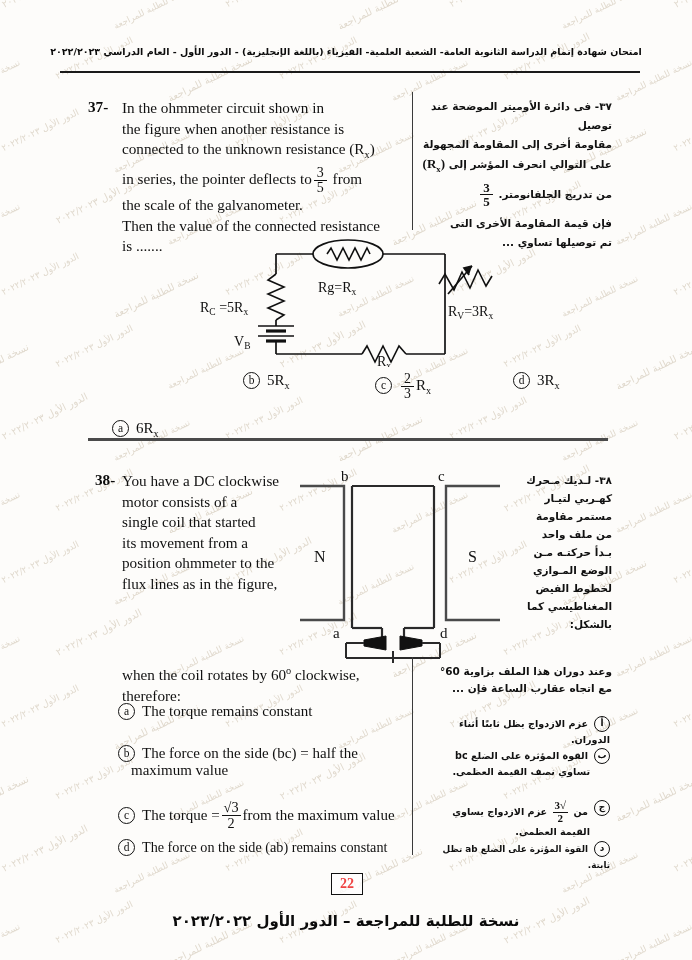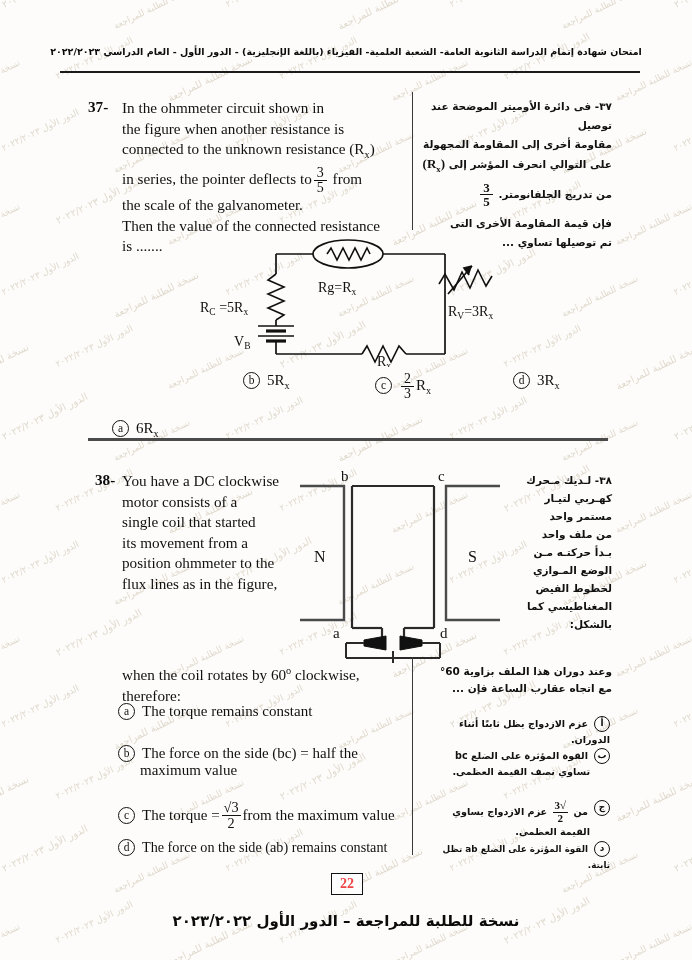--- a/index.html
+++ b/index.html
@@ -457,21 +457,21 @@
           <text x="138" y="13" font-size="15">c</text>
           <text x="33" y="170" font-size="15">a</text>
           <text x="140" y="170" font-size="15">d</text>
         </g>
       </svg>
     </div>
 
     <div class="q-ar" style="left:490px; top:471px; width:122px; line-height:18px;">
       <div>٣٨- لـديك مـحرك</div>
       <div>كهـربي لتيـار</div>
-      <div>مستمر واحد</div>
+      <div>مستمر مقاومة</div>
       <div>من ملف واحد</div>
       <div>بـدأ حركتـه مـن</div>
       <div>الوضع المـوازي</div>
       <div>لخطوط الفيض</div>
       <div>المغناطيسي كما</div>
       <div>بالشكل:</div>
     </div>
 
     <div class="divider-v" style="left:412px; top:657px; height:198px;"></div>
 
@@ -483,21 +483,21 @@
     <div class="q-ar" style="left:420px; top:663px; width:192px; line-height:17px;">
       <div>وعند دوران هذا الملف بزاوية 60°</div>
       <div>مع اتجاه عقارب الساعة فإن ...</div>
     </div>
 
     <div class="opt-row" style="left:118px; top:703px; width:290px;">
       <span class="bullet">a</span><span>The torque remains constant</span>
     </div>
     <div class="opt-row" style="left:118px; top:745px; width:292px;">
       <span class="bullet">b</span><span>The force on the side (bc) = half the</span>
-      <div style="margin-left:22px;font-family:Liberation Serif, serif;">maximum value</div>
+      <div style="margin-left:13px;font-family:Liberation Serif, serif;">maximum value</div>
     </div>
     <div class="opt-row" style="left:118px; top:800px; width:292px;">
       <span class="bullet">c</span><span>The torque =</span><span class="sqrt-wrap"><span class="num">√3</span><span class="den">2</span></span><span>from the maximum value</span>
     </div>
     <div class="opt-row" style="left:118px; top:839px; width:292px; font-size:14.2px;">
       <span class="bullet">d</span><span>The force on the side (ab) remains constant</span>
     </div>
 
     <div class="opt-ar" style="left:420px; top:716px; width:190px;">
       <span class="bullet-ar" style="float:right;">أ</span><span>عزم الازدواج يظل ثابتًا أثناء الدوران.</span>

